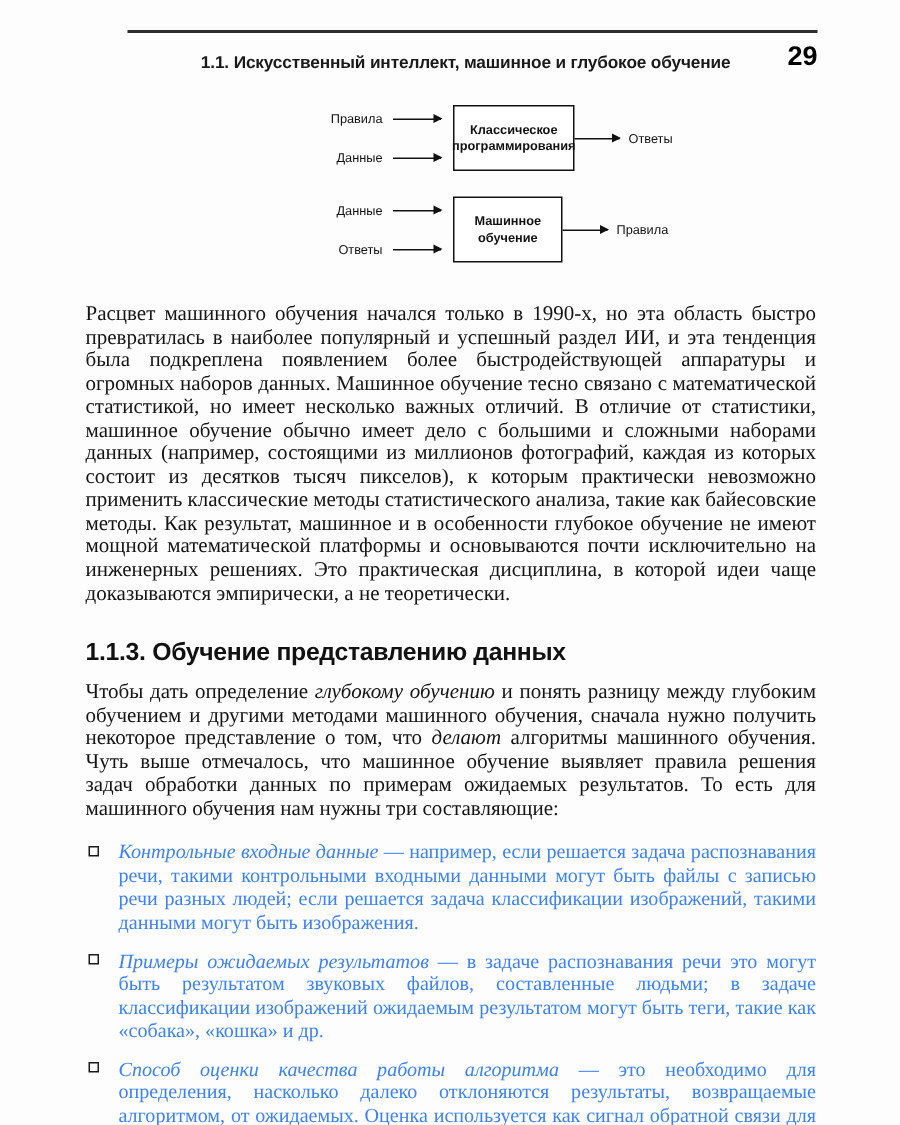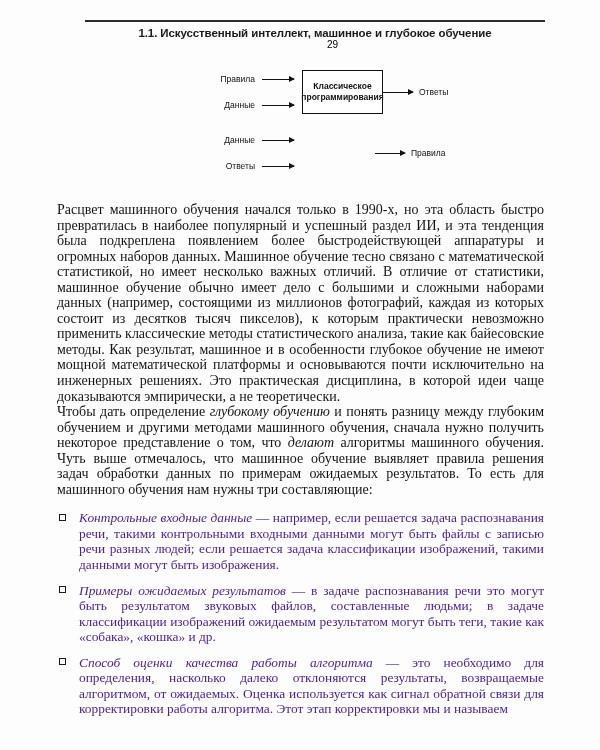--- a/index.html
+++ b/index.html
@@ -29,38 +29,37 @@
     top: 20px;
     width: 460px;
   }
   .header-rule {
     width: 100%;
     height: 2px;
     background: #2b2b2b;
   }
   .header-line {
     display: flex;
-    align-items: center;
+    align-items: flex-end;
     justify-content: flex-end;
     margin-top: 5px;
     font-family: "Liberation Sans", "DejaVu Sans", sans-serif;
-    flex-direction: column;
   }
   .header-title {
     font-size: 11.5px;
     letter-spacing: -0.1px;
     color: #1a1a1a;
     font-weight: 600;
     white-space: nowrap;
   }
   .page-number {
-    font-size: 10px;
-    font-weight: normal;
+    font-size: 18px;
+    font-weight: bold;
     color: #000;
-    margin-left: 26px;
+    margin-left: 38px;
     min-width: 20px;
     text-align: right;
   }
 
   
   .figure {
     position: absolute;
     left: 0;
     top: 70px;
     width: 600px;
@@ -158,21 +157,21 @@
     margin: 13px 0 0 0;
     padding: 0;
   }
   ul.bullets li {
     position: relative;
     padding-left: 22px;
     margin-bottom: 10px;
     font-size: 13.4px;
     line-height: 15.55px;
     text-align: justify;
-    color: #4c1d95;
+    color: #3b82f6;
   }
   ul.bullets li .marker {
     position: absolute;
     left: 2px;
     top: 3.5px;
     width: 7px;
     height: 7px;
     border: 1.4px solid #1b1b1b;
     box-sizing: border-box;
   }
@@ -208,31 +207,36 @@
       <span class="dg-label" style="left:419px; top:17px;">Ответы</span>
     </div>
 
     <div class="diagram second">
       <span class="dg-label dg-in-label" style="left:193px; top:5px; width:62px; text-align:right;">Данные</span>
       <span class="dg-label dg-in-label" style="left:193px; top:31px; width:62px; text-align:right;">Ответы</span>
 
       <span class="arrow" style="left:262px; top:10px; width:32px;"></span>
       <span class="arrow" style="left:262px; top:36px; width:32px;"></span>
 
+      <div class="dg-box" style="left:302px; top:1px; width:73px; height:44px;">
+        <span>Машинное</span>
+        <span>обучение</span>
+      </div>
 
       <span class="arrow" style="left:375px; top:23px; width:30px;"></span>
       <span class="dg-label" style="left:411px; top:18px;">Правила</span>
     </div>
   </div>
 
 
   <div class="content">
 
     <p class="body">Расцвет машинного обучения начался только в 1990-х, но эта область быстро превратилась в наиболее популярный и успешный раздел ИИ, и эта тенденция была подкреплена появлением более быстродействующей аппаратуры и огромных наборов данных. Машинное обучение тесно связано с математической статистикой, но имеет несколько важных отличий. В отличие от статистики, машинное обучение обычно имеет дело с большими и сложными наборами данных (например, состоящими из миллионов фотографий, каждая из которых состоит из десятков тысяч пикселов), к которым практически невозможно применить классические методы статистического анализа, такие как байесовские методы. Как результат, машинное и в особенности глубокое обучение не имеют мощной математической платформы и основываются почти исключительно на инженерных решениях. Это практическая дисциплина, в которой идеи чаще доказываются эмпирически, а не теоретически.</p>
 
+    <h3 class="section">1.1.3. Обучение представлению данных</h3>
 
     <p class="body"><span>Чтобы дать определение </span><i class="it">глубокому обучению</i><span> и понять разницу между глубоким обучением и другими методами машинного обучения, сначала нужно получить некоторое представление о том, что </span><i class="it">делают</i><span> алгоритмы машинного обучения. Чуть выше отмечалось, что машинное обучение выявляет правила решения задач обработки данных по примерам ожидаемых результатов. То есть для машинного обучения нам нужны три составляющие:</span></p>
 
     <ul class="bullets">
 
       <li>
         <span class="marker"></span><i class="it">Контрольные входные данные</i><span> — например, если решается задача распознавания речи, такими контрольными входными данными могут быть файлы с записью речи разных людей; если решается задача классификации изображений, такими данными могут быть изображения.</span>
       </li>
 
       <li>

